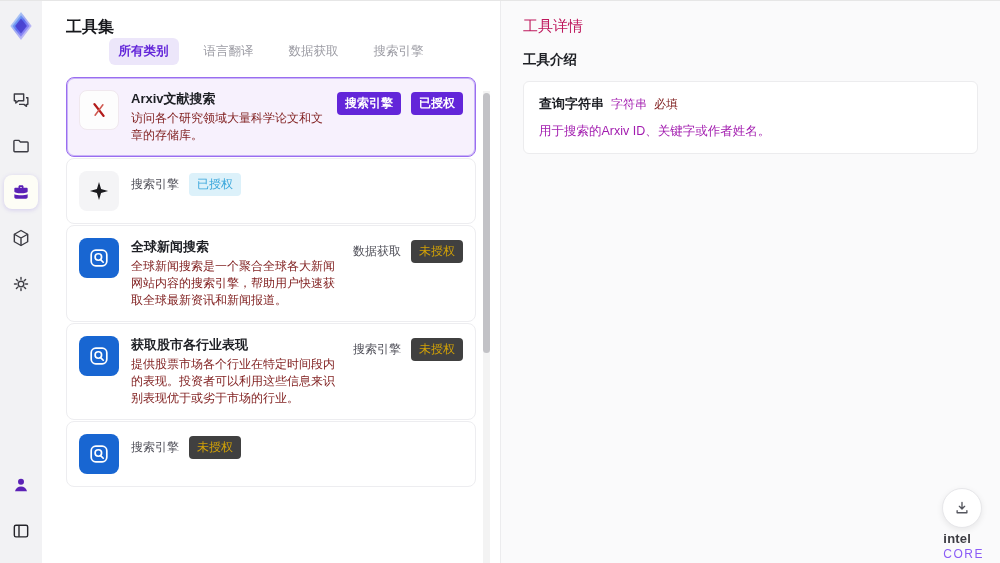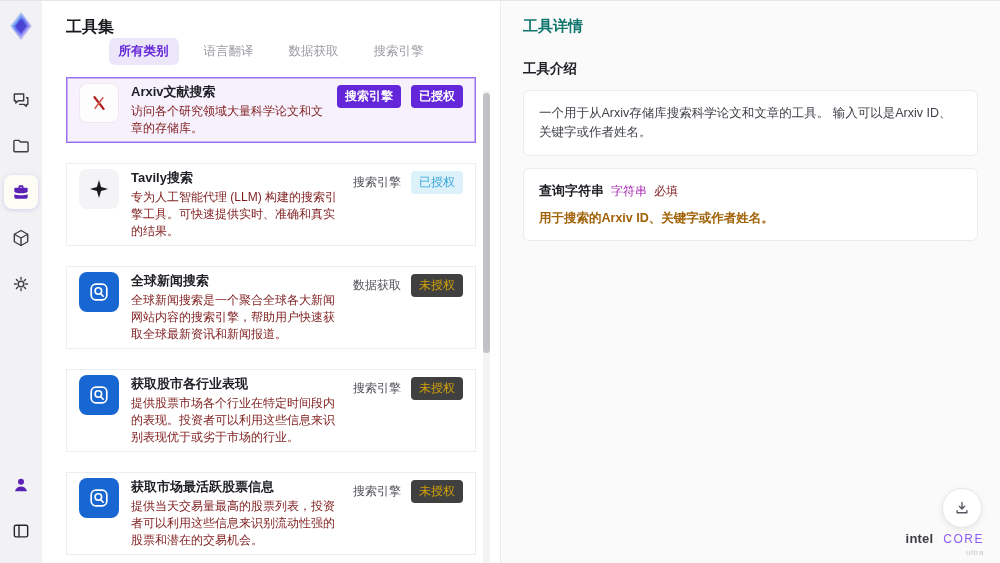--- a/index.html
+++ b/index.html
@@ -15,55 +15,55 @@
   .rail-spacer { flex:1; }
 
   
   .tools-panel { position:absolute; left:42px; top:0; width:458px; height:563px; background:#fff; padding:16px 24px 0; }
   .panel-title { font-size:16px; font-weight:bold; color:#17181c; }
   .tabs { display:flex; align-items:center; gap:15px; margin-top:0; margin-bottom:12px;justify-content:center; }
   .tab { font-size:12.5px; color:#9b9ba3; padding:5px 10px; border-radius:6px; cursor:pointer; background:transparent; border:none; font-family:inherit; }
   .tab.active { background:#ece6fa; color:#6326d9; font-weight:bold; }
 
   .tool-list { position:relative; }
-  .tool-item { display:flex; align-items:flex-start; background:#fff; border:1px solid #ededf0; border-radius:0; padding:5px 12px; margin-bottom:20px; cursor:pointer; }
+  .tool-item { display:flex; align-items:flex-start; background:#fff; border:1px solid #ededf0; border-radius:8px; padding:12px 12px; margin-bottom:1px; cursor:pointer; }
   .tool-item.selected { background:#f7f1fd; border:1px solid #9a6df0; box-shadow:0 0 0 1px #c9b4f7 inset; }
   .tool-ic { width:40px; height:40px; border-radius:8px; flex:0 0 40px; display:flex; align-items:center; justify-content:center; margin-right:12px; overflow:hidden; }
   .ic-white { background:#fdfdfd; border:1px solid #f0e8ee; }
   .ic-gray  { background:#f4f4f6; }
   .ic-blue  { background:#1866d2; }
   .tool-body { flex:1; min-width:0; padding-right:10px; }
   .tool-title { font-size:13px; font-weight:bold; color:#1d1f24; line-height:17px; }
   .tool-desc { font-size:12px; color:#7f1d1d; line-height:17px; margin-top:3px; }
   .tool-meta { display:flex; align-items:center; gap:10px; flex:0 0 auto; padding-top:2px; }
   .cat-text { font-size:12px; color:#52525b; white-space:nowrap; }
   .badge { font-size:12px; padding:3px 8px; border-radius:4px; white-space:nowrap; }
   .badge-solid { background:#6326d9; color:#fff; font-weight:bold; }
   .badge-ok   { background:#dcf1fa; color:#38a6db; }
   .badge-no   { background:#404040; color:#d2a106; }
 
   .scrollbar { position:absolute; right:10px; top:90px; bottom:0; width:7px; background:#f3f3f3; }
   .scroll-thumb { position:absolute; top:2px; left:0; width:7px; height:55%; background:#c2c2c6; border-radius:4px; }
 
   
   .detail-panel { position:absolute; left:500px; top:0; width:500px; height:563px; background:#fafafb; border-left:1px solid #ececee; padding:16px 22px 0; }
-  .detail-title { font-size:15px; font-weight:bold; color:#0f766e; }
-  .section-heading { font-size:13.5px; font-weight:bold; color:#1d1f24; margin-top:24px; }
+  .detail-title { font-size:15px; font-weight:normal; color:#be185d; }
+  .section-heading { font-size:13.5px; font-weight:bold; color:#1d1f24; margin-top:15px; }
   .card { background:#fff; border:1px solid #ececee; border-radius:6px; padding:13px 15px; margin-top:12px; }
   .intro-text { font-size:12.5px; color:#3f4249; line-height:19px; }
   .param-row { display:flex; align-items:flex-end; gap:7px; }
   .param-name { font-size:13px; font-weight:bold; color:#1d1f24; }
   .param-type { font-size:12px; color:#a21caf; }
   .param-required { font-size:12px; color:#7f1d1d; }
-  .param-desc { font-size:12.5px; color:#a16207; margin-top:9px; line-height:18px;font-weight:bold; }
+  .param-desc { font-size:12.5px; color:#a21caf; margin-top:9px; line-height:18px; }
 
   
   .download-fab { position:absolute; right:18px; top:487px; width:40px; height:40px; border-radius:50%; background:#fff; border:1px solid #e7e7ea; box-shadow:0 2px 6px rgba(0,0,0,.08); display:flex; align-items:center; justify-content:center; cursor:pointer; }
   .brand { position:absolute; right:16px; top:531px; text-align:right; line-height:13px; }
-  .brand-row { display:flex; align-items:baseline; gap:10px; justify-content:space-between; }
+  .brand-row { display:flex; align-items:baseline; gap:3px; justify-content:space-between;flex-direction:column; }
   .brand-intel { font-size:13px; font-weight:bold; color:#3c3c42; letter-spacing:.2px; }
   .brand-core { font-size:12px; color:#8b5cf6; letter-spacing:1.5px; }
   .brand-sub { font-size:8px; color:#c9c9ce; letter-spacing:.5px;text-align:right; }
 </style>
 </head>
 <body>
 
 <div class="page">
 
   <nav class="rail">
@@ -155,24 +155,20 @@
           <span class="badge badge-solid">已授权</span>
         </div>
       </div>
 
       <div class="tool-item">
         <div class="tool-ic ic-gray">
           <svg width="26" height="26" viewBox="0 0 40 40">
             <path d="M20 6l3.2 10.8L34 20l-10.8 3.2L20 34l-3.2-10.8L6 20l10.8-3.2z" fill="#1b1b1f"></path>
           </svg>
         </div>
-        <div class="tool-body">
-          <div class="tool-title">Tavily搜索</div>
-          <div class="tool-desc">专为人工智能代理 (LLM) 构建的搜索引擎工具。可快速提供实时、准确和真实的结果。</div>
-        </div>
         <div class="tool-meta">
           <span class="cat-text">搜索引擎</span>
           <span class="badge badge-ok">已授权</span>
         </div>
       </div>
 
       <div class="tool-item">
         <div class="tool-ic ic-blue">
           <svg width="26" height="26" viewBox="0 0 40 40" fill="none">
             <rect x="8" y="8" width="24" height="24" rx="7" stroke="#fff" stroke-width="2.6"></rect>
@@ -209,44 +205,37 @@
       </div>
 
       <div class="tool-item">
         <div class="tool-ic ic-blue">
           <svg width="26" height="26" viewBox="0 0 40 40" fill="none">
             <rect x="8" y="8" width="24" height="24" rx="7" stroke="#fff" stroke-width="2.6"></rect>
             <circle cx="19" cy="18.5" r="5" stroke="#fff" stroke-width="2.6"></circle>
             <line x1="22.8" y1="22.8" x2="26.5" y2="26.5" stroke="#fff" stroke-width="2.6" stroke-linecap="round"></line>
           </svg>
         </div>
-        <div class="tool-body">
-          <div class="tool-title">获取市场最活跃股票信息</div>
-          <div class="tool-desc">提供当天交易量最高的股票列表，投资者可以利用这些信息来识别流动性强的股票和潜在的交易机会。</div>
-        </div>
         <div class="tool-meta">
           <span class="cat-text">搜索引擎</span>
           <span class="badge badge-no">未授权</span>
         </div>
       </div>
 
     </div>
 
     <div class="scrollbar">
       <div class="scroll-thumb"></div>
     </div>
   </section>
 
   <section class="detail-panel">
     <h2 class="detail-title">工具详情</h2>
 
     <h3 class="section-heading">工具介绍</h3>
-    <div class="card">
-      <p class="intro-text">一个用于从Arxiv存储库搜索科学论文和文章的工具。 输入可以是Arxiv ID、关键字或作者姓名。</p>
-    </div>
 
     <div class="card">
       <div class="param-row">
         <span class="param-name">查询字符串</span>
         <span class="param-type">字符串</span>
         <span class="param-required">必填</span>
       </div>
       <p class="param-desc">用于搜索的Arxiv ID、关键字或作者姓名。</p>
     </div>
   </section>

